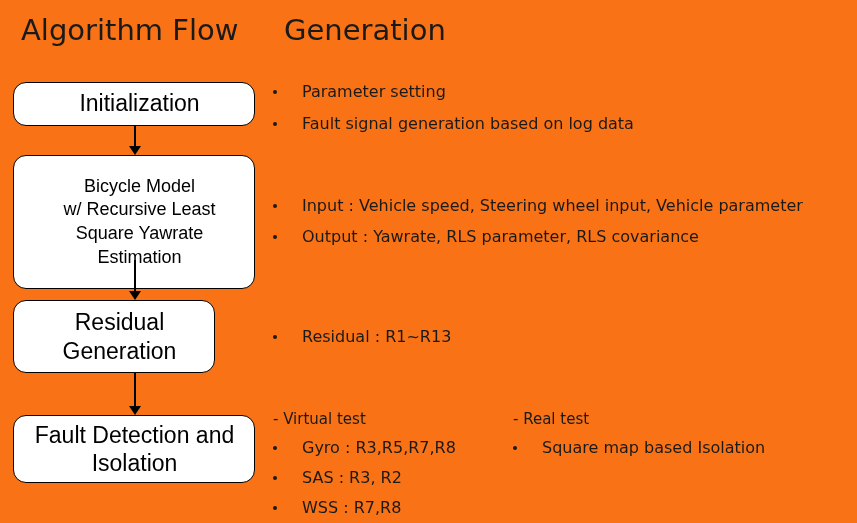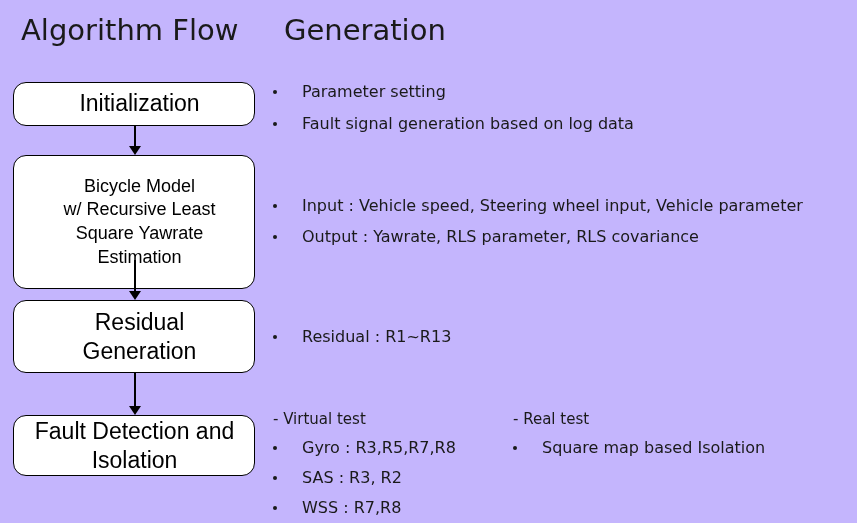--- a/index.html
+++ b/index.html
@@ -4,21 +4,21 @@
 <style>
   html, body {
     margin: 0;
     padding: 0;
     background: #ffffff;
   }
   #page {
     position: relative;
     width: 857px;
     height: 523px;
-    background: #c4b5fd;
+    background: #f97316;
     overflow: hidden;
     font-family: "DejaVu Sans", sans-serif;
     color: #1a1a1a;
   }
 
   
   .col-title {
     position: absolute;
     font-family: "DejaVu Sans", sans-serif;
     font-size: 29px;
@@ -50,24 +50,24 @@
     white-space: pre-line;
     display: block;
   }
 
   #box-1 { left: 13px; top: 82px;  width: 242px; height: 44px; }
   #box-1 .box-label { font-size: 23px; }
 
   #box-2 { left: 13px; top: 155px; width: 242px; height: 134px; }
   #box-2 .box-label { font-size: 18px; line-height: 1.32; }
 
-  #box-3 { left: 13px; top: 300px; width: 242px; height: 73px; }
+  #box-3 { left: 13px; top: 300px; width: 202px; height: 73px; }
   #box-3 .box-label { font-size: 23px; line-height: 1.22; }
 
-  #box-4 { left: 13px; top: 415px; width: 242px; height: 61px; justify-content: center; }
+  #box-4 { left: 13px; top: 415px; width: 242px; height: 68px; justify-content: center; }
   #box-4 .box-label {
     font-size: 23px;
     line-height: 1.22;
     width: 262px;           
     margin-left: -10px;
   }
 
   
   .arrow {
     position: absolute;

